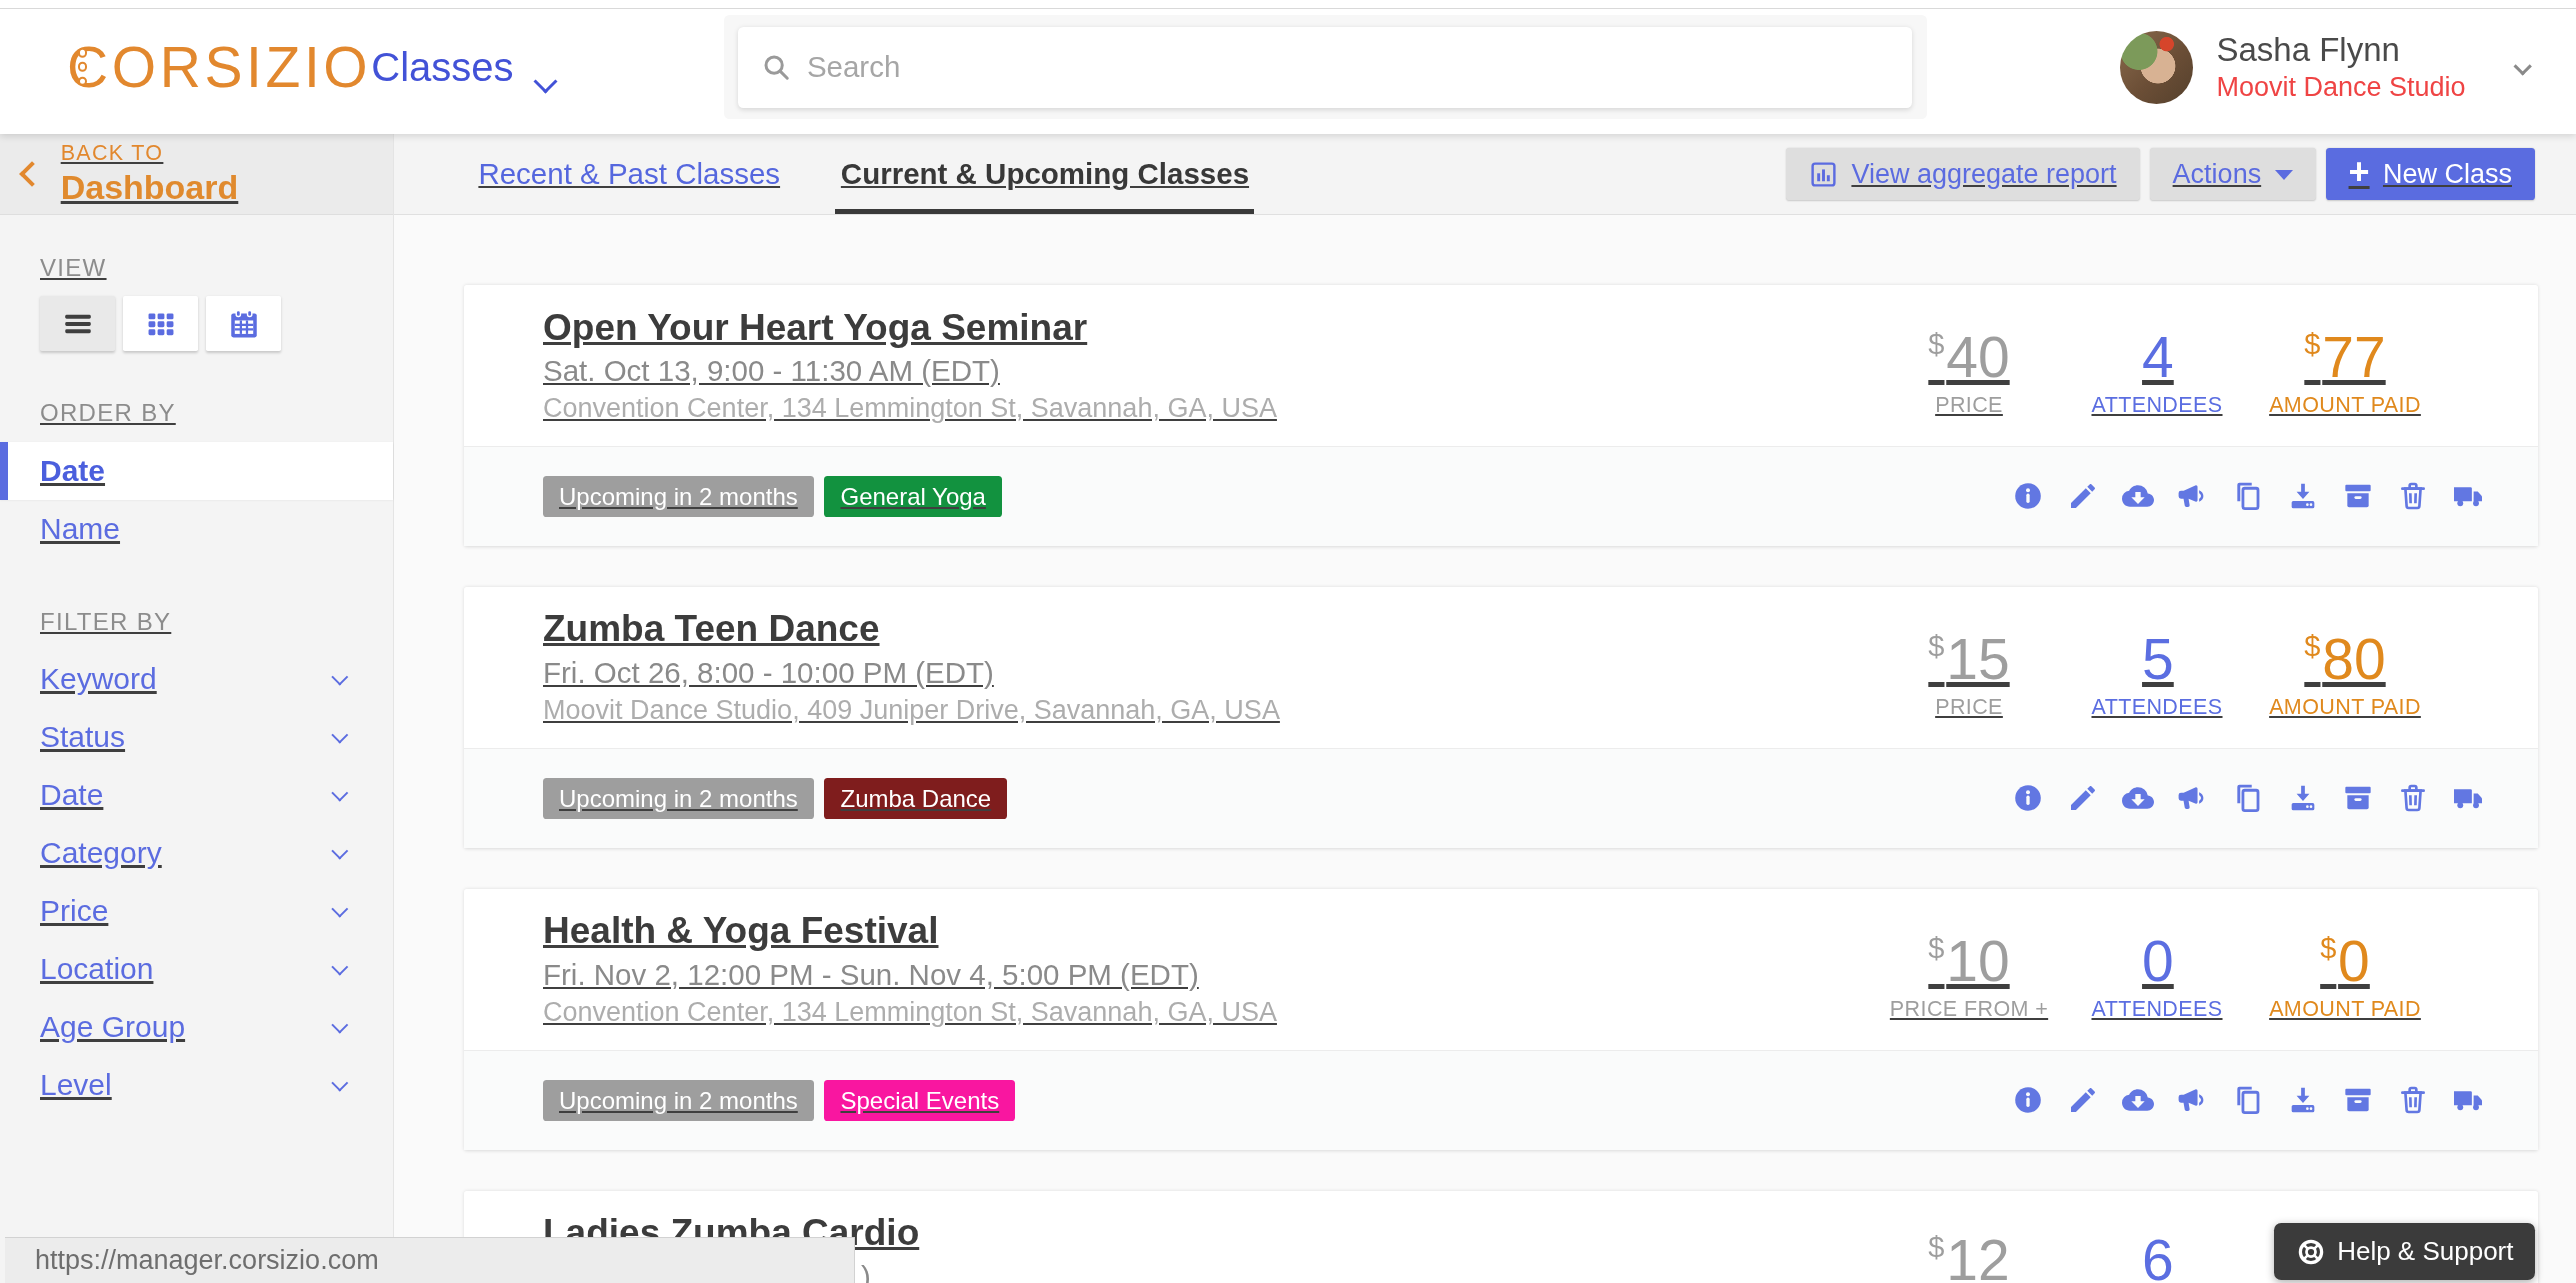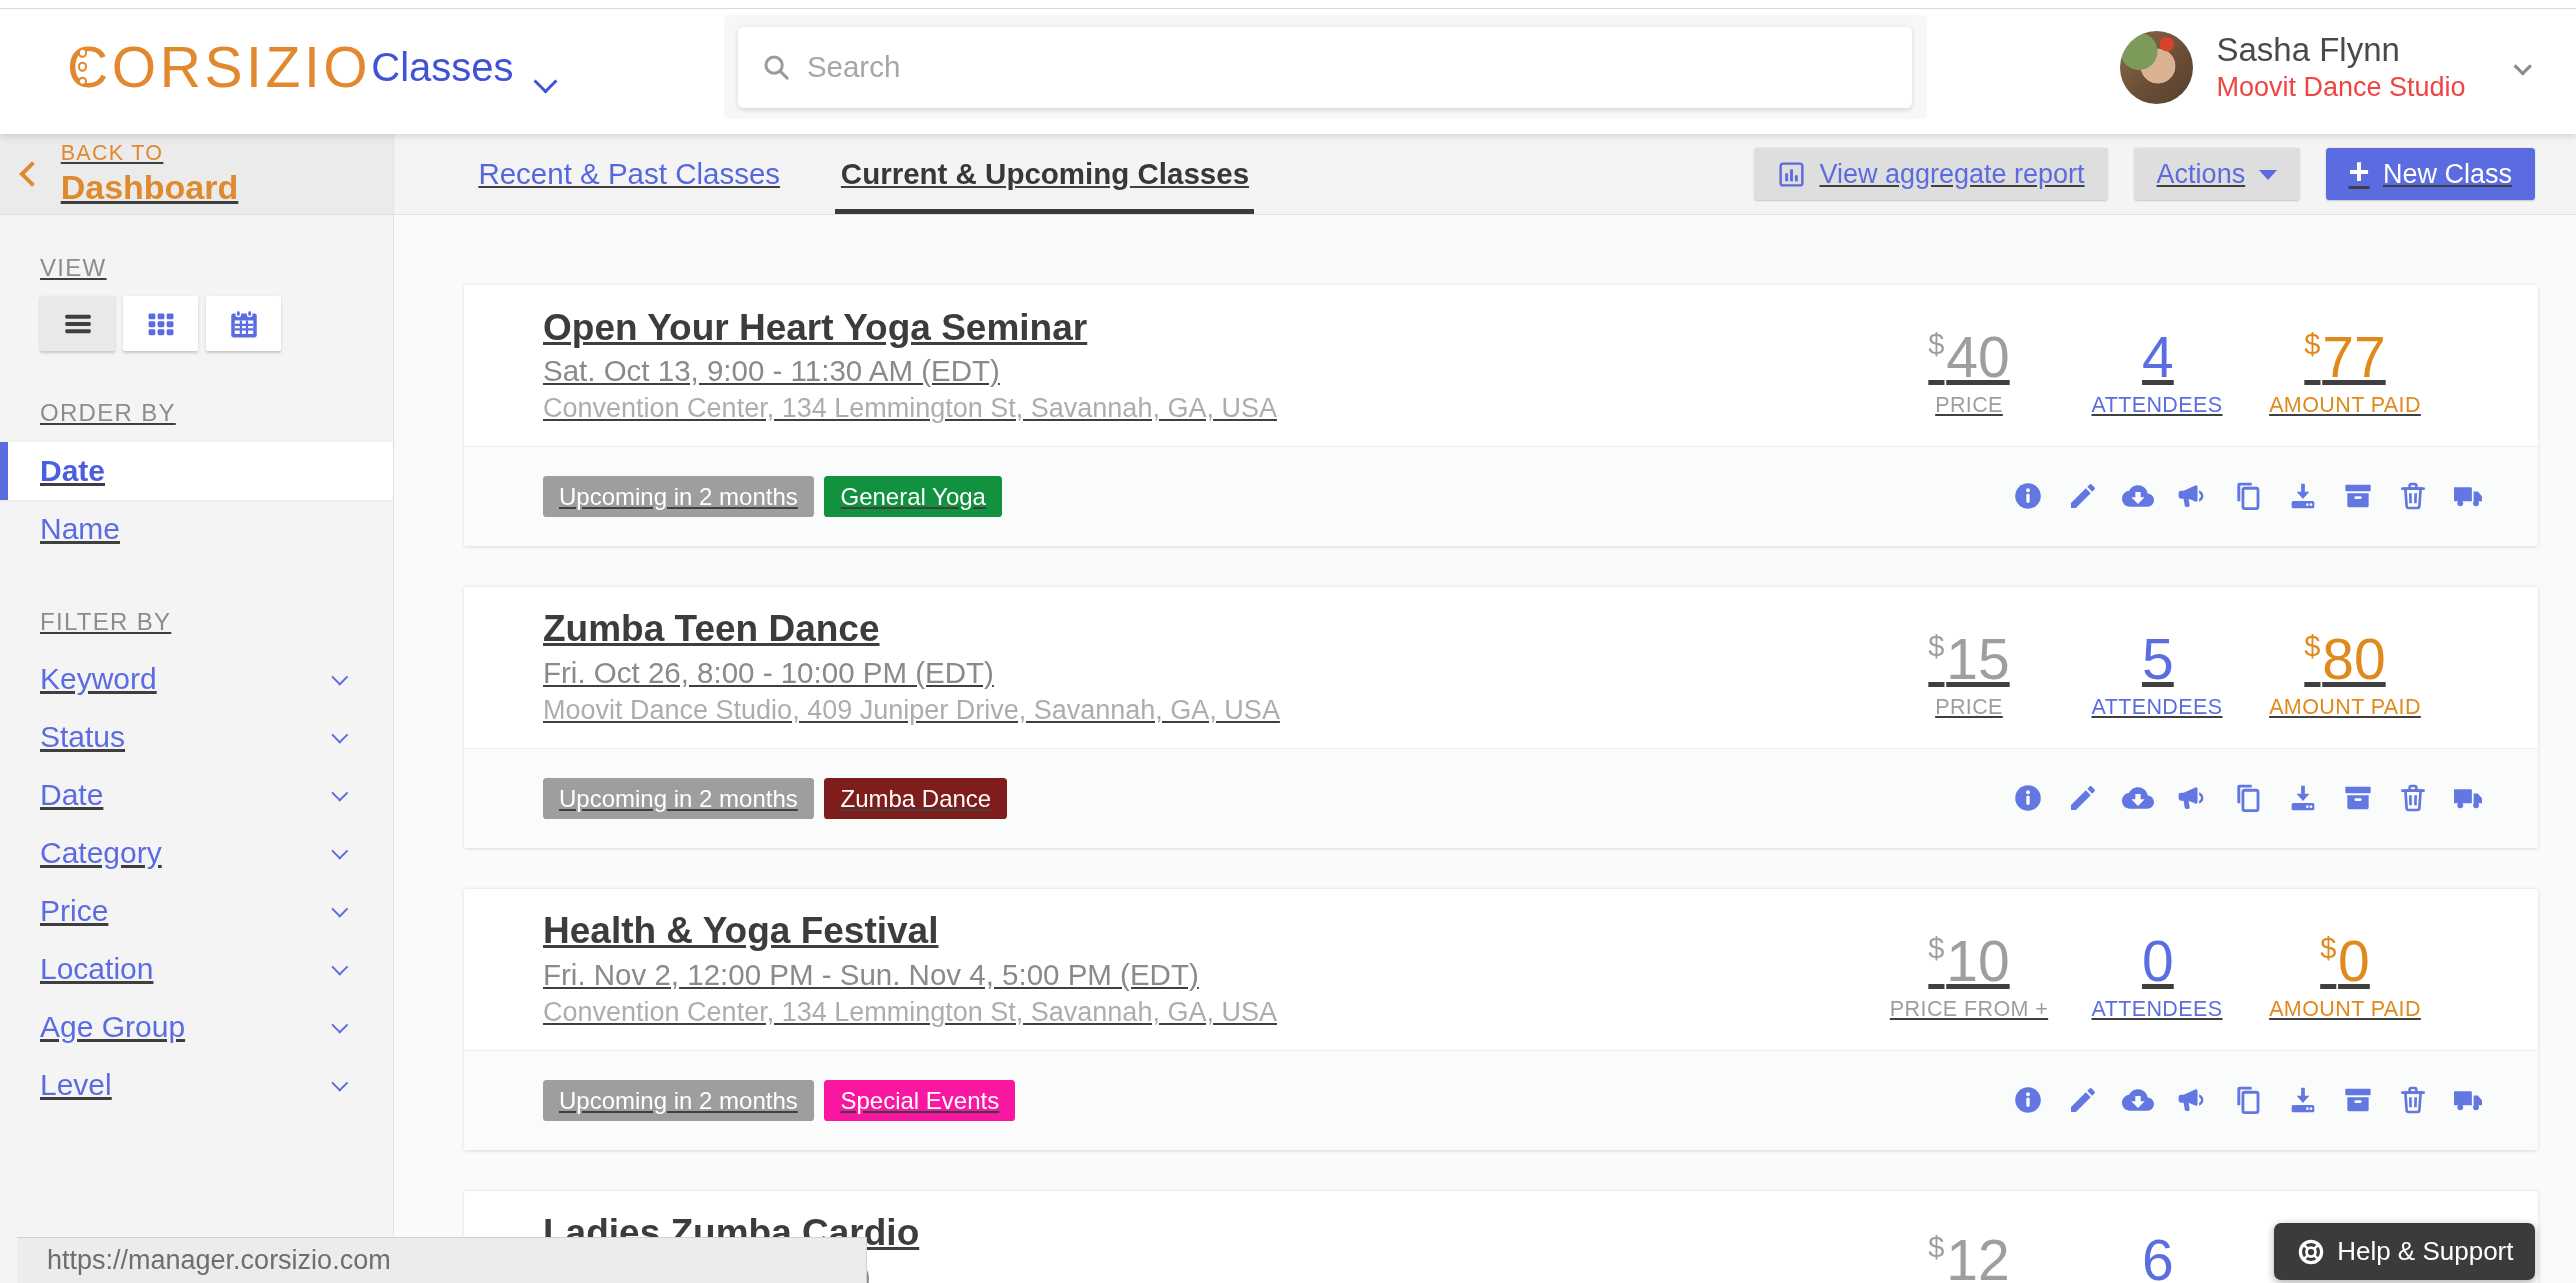--- a/index.html
+++ b/index.html
@@ -74,21 +74,21 @@
                       color: #4b5fdd; font-weight: 700; box-shadow: 0 0.9px 2.7px rgba(0,0,0,.08); }
   .side-item.filter { justify-content: space-between; padding-right: 47px; }
 
   
   .toolbar { height: 81px; background: #f4f4f4; border-bottom: 0.9px solid #e0e0e0;
              display: flex; align-items: stretch; flex: none; }
   .tabs { display: flex; margin-left: 79px; gap: 50px; }
   .tab { display: flex; align-items: center; font-size: 29.5px; color: #5567de; cursor: pointer;
          border-bottom: 5.4px solid transparent; padding: 5.4px 5.4px 0 5.4px; }
   .tab.active { color: #383838; font-weight: 700; border-bottom-color: #3a3a3a; }
-  .tb-actions { margin-left: auto; margin-right: 41px; display: flex; align-items: center; gap: 26px; }
+  .tb-actions { margin-left: auto; margin-right: 41px; display: flex; align-items: center; gap: 10px; }
   .btn { height: 52px; border: none; border-radius: 3.6px; font-size: 27px; font-family: inherit;
          display: flex; align-items: center; gap: 13.4px; padding: 0 23px; cursor: pointer;
          box-shadow: 0 0.9px 1.8px rgba(0,0,0,.18); }
   .btn.gray { background: #dedede; color: #5b6be0; }
   .btn.blue { background: #5a6ce0; color: #fff; }
   .btn svg { width: 29px; height: 29px; }
   .plus { font-size: 36px; font-weight: 700; line-height: 1; margin-top: -3.6px; }
   .caret { width: 0; height: 0; border-left: 9px solid transparent; border-right: 9px solid transparent;
            border-top: 10.7px solid #5b6be0; margin-top: 2.7px; }
 
@@ -113,21 +113,21 @@
                  justify-content: space-between; align-items: center; padding: 29px 54px 29px 79px; }
   .badges { display: flex; gap: 10.7px; min-height: 41px; }
   .badge { height: 41px; line-height: 41px; padding: 0 16px; border-radius: 3.6px; color: #fff;
            font-size: 24px; white-space: nowrap; }
   .card-actions { display: flex; gap: 23px; align-items: center; }
   .icon-btn { background: none; border: none; padding: 0; color: #6277e2; cursor: pointer;
               display: flex; align-items: center; }
   .icon-btn svg { width: 32px; height: 32px; }
 
   
-  .status-tip { position: absolute; left: 17px; bottom: 0; width: 850px; height: 47px; z-index: 50;
+  .status-tip { position: absolute; left: 5px; bottom: 0; width: 850px; height: 47px; z-index: 50;
                 background: #ececec; border-top: 0.9px solid #d2d2d2; border-right: 0.9px solid #d2d2d2;
                 font-size: 27px; color: #6e6e6e; line-height: 45px; padding-left: 30px;
                 white-space: nowrap; overflow: hidden; }
   .help-btn { position: absolute; right: 41px; bottom: 3.6px; height: 57px; z-index: 60;
               background: #3b3b3b; color: #fff; border: none; border-radius: 7.2px; font-family: inherit;
               font-size: 26px; display: flex; align-items: center; gap: 11.6px; padding: 0 21.5px;
               box-shadow: 0 2.7px 9px rgba(0,0,0,.3); cursor: pointer; }
   .help-btn svg { width: 30px; height: 30px; }
 </style>
 </head>

